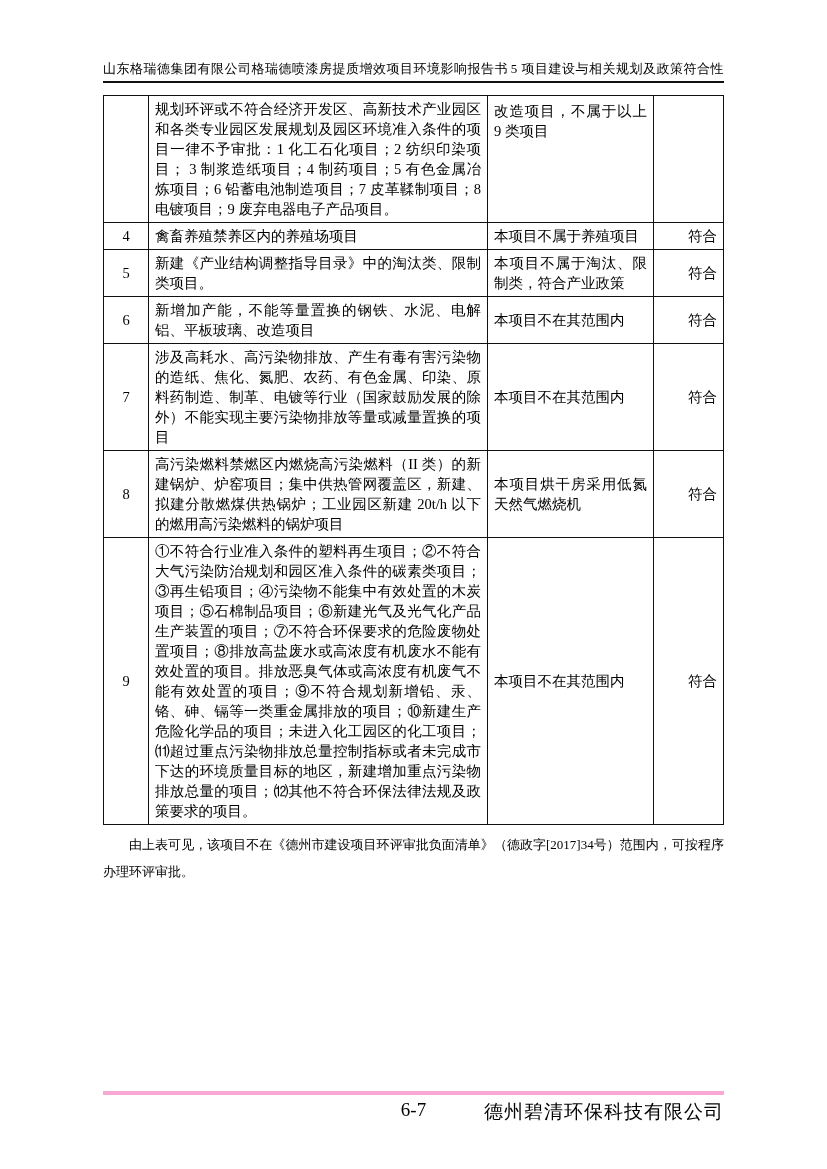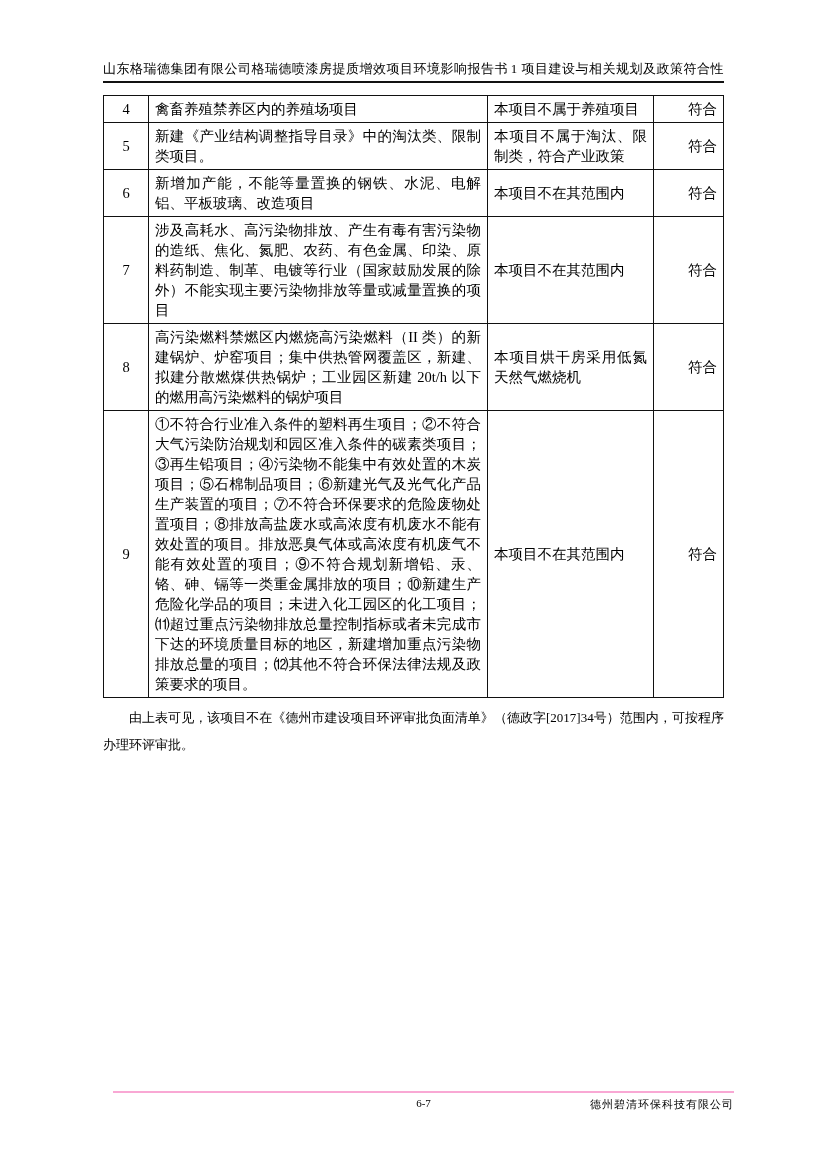--- a/index.html
+++ b/index.html
@@ -47,48 +47,54 @@
     margin:6px 0 0 0;
   }
   .para2 { line-height:2.38; margin-top:2px; }
   .section-heading {
     font-size:16px; font-weight:bold;
     margin:10px 0 2px 0;
     letter-spacing:0.3px;
   }
   
   .footer {
-    position:absolute; top:1091px; left:113px; width:621px;
-    border-top:2px solid #f9a8d4;
-    font-size:11px;
+    position:absolute; top:1091px; left:103px; width:621px;
+    border-top:4px solid #f9a8d4;
+    font-size:19px;
   }
   .footer-row { position:relative; padding-top:4px; height:20px; }
   .footer-page { position:absolute; left:0; right:0; text-align:center; }
   .footer-company { position:absolute; right:0; top:4px; letter-spacing:1px; }
 </style>
 </head>
 <body>
 
 <div class="page">
 
   <div class="header">
     <span>山东格瑞德集团有限公司格瑞德喷漆房提质增效项目环境影响报告书</span>
-    <span>1 项目建设与相关规划及政策符合性</span>
+    <span>5 项目建设与相关规划及政策符合性</span>
   </div>
 
   <div class="content">
 
     <table class="doc-table">
       <colgroup>
         <col style="width:45px">
           <col style="width:339px">
           <col style="width:166px">
           <col style="width:70px">
       </colgroup>
       <tbody>
+        <tr class="row-top">
+          <td class="c-no"></td>
+          <td class="c-main">规划环评或不符合经济开发区、高新技术产业园区和各类专业园区发展规划及园区环境准入条件的项目一律不予审批：1 化工石化项目；2 纺织印染项目； 3 制浆造纸项目；4 制药项目；5 有色金属冶炼项目；6 铅蓄电池制造项目；7 皮革鞣制项目；8 电镀项目；9 废弃电器电子产品项目。</td>
+          <td class="c-ana">改造项目，不属于以上 9 类项目</td>
+          <td class="c-con"></td>
+        </tr>
         <tr>
           <td class="c-no">4</td>
           <td class="c-main">禽畜养殖禁养区内的养殖场项目</td>
           <td class="c-ana">本项目不属于养殖项目</td>
           <td class="c-con">符合</td>
         </tr>
         <tr>
           <td class="c-no">5</td>
           <td class="c-main">新建《产业结构调整指导目录》中的淘汰类、限制类项目。</td>
           <td class="c-ana">本项目不属于淘汰、限制类，符合产业政策</td>

